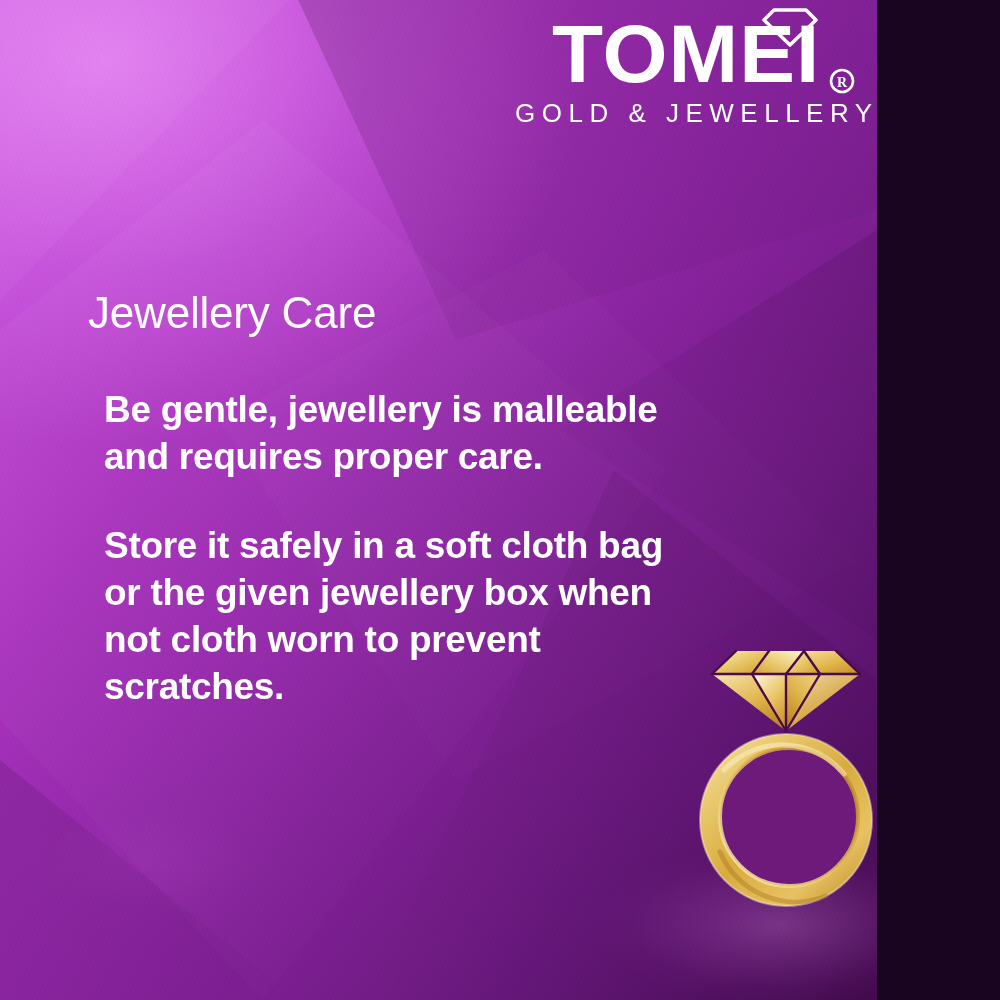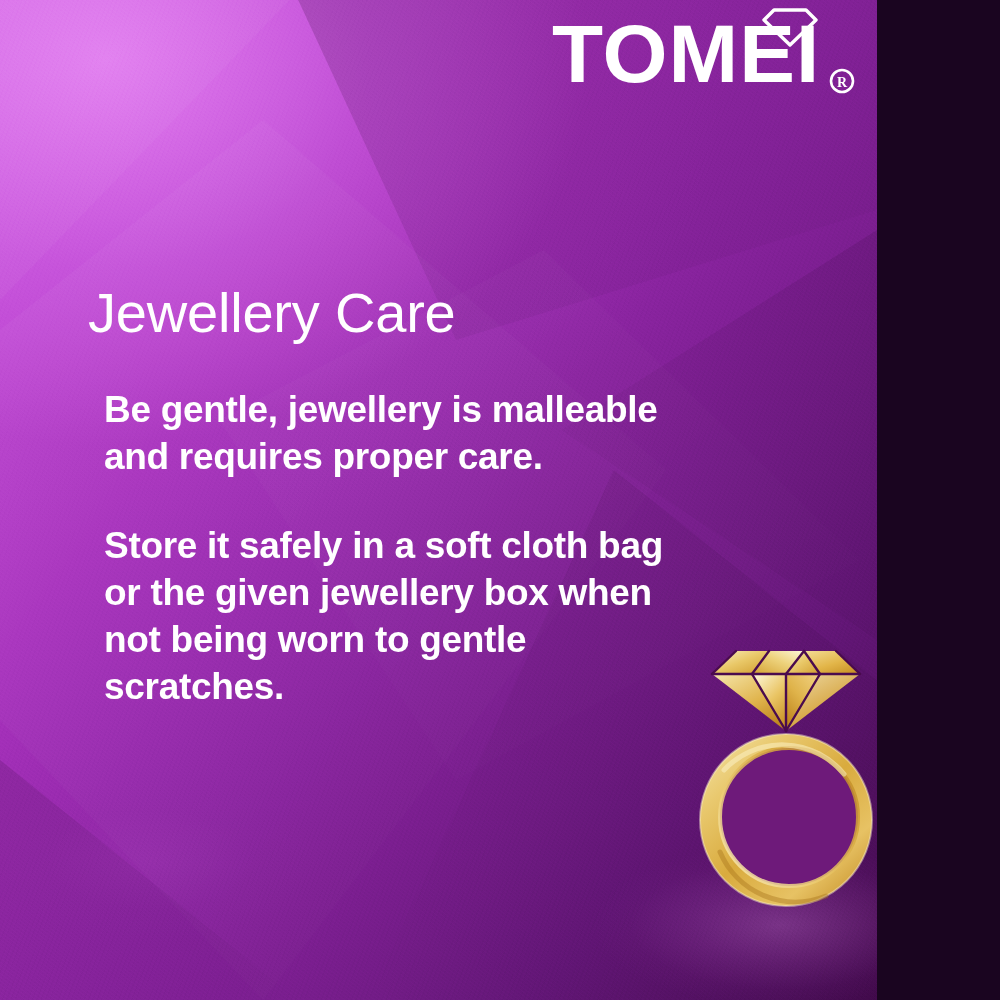--- a/index.html
+++ b/index.html
@@ -148,21 +148,21 @@
   .copy {
     position: absolute;
     left: 88px;
     top: 286px;
     width: 580px;
   }
   .headline {
     color: #ffffff;
     font-family: "Liberation Sans", sans-serif;
     font-weight: normal;
-    font-size: 56px;
+    font-size: 44px;
     line-height: 54px;
     letter-spacing: -0.2px;
     margin: 0 0 46px 0;
   }
   .para {
     color: #ffffff;
     font-family: "Liberation Sans", sans-serif;
     font-weight: bold;
     font-size: 37px;
     line-height: 47px;
@@ -227,29 +227,30 @@
         </svg>
       </span>
 
       <span class="logo-reg">
         <svg viewBox="0 0 26 26">
           <circle cx="13" cy="13" r="11" fill="none" stroke="#ffffff" stroke-width="2.6"></circle>
           <text x="13" y="18.5" text-anchor="middle" font-family="Liberation Serif, serif" font-size="14" font-weight="bold" fill="#ffffff">R</text>
         </svg>
       </span>
     </div>
+    <span class="logo-tagline">GOLD &amp; JEWELLERY</span>
   </div>
 
   <div class="copy">
     <h1 class="headline">Jewellery Care</h1>
     <p class="para">Be gentle, jewellery is malleable
 and requires proper care.</p>
     <p class="para">Store it safely in a soft cloth bag
 or the given jewellery box when
-not being worn to gentle
+not cloth worn to prevent
 scratches.</p>
   </div>
 
   <div class="ring-art">
     <svg viewBox="0 0 220 290">
       <defs>
         <linearGradient id="gFacetA" x1="0" y1="0" x2="1" y2="1">
           <stop offset="0%" stop-color="#f9eec2"></stop>
           <stop offset="48%" stop-color="#e9c868"></stop>
           <stop offset="100%" stop-color="#cf9a2b"></stop>

